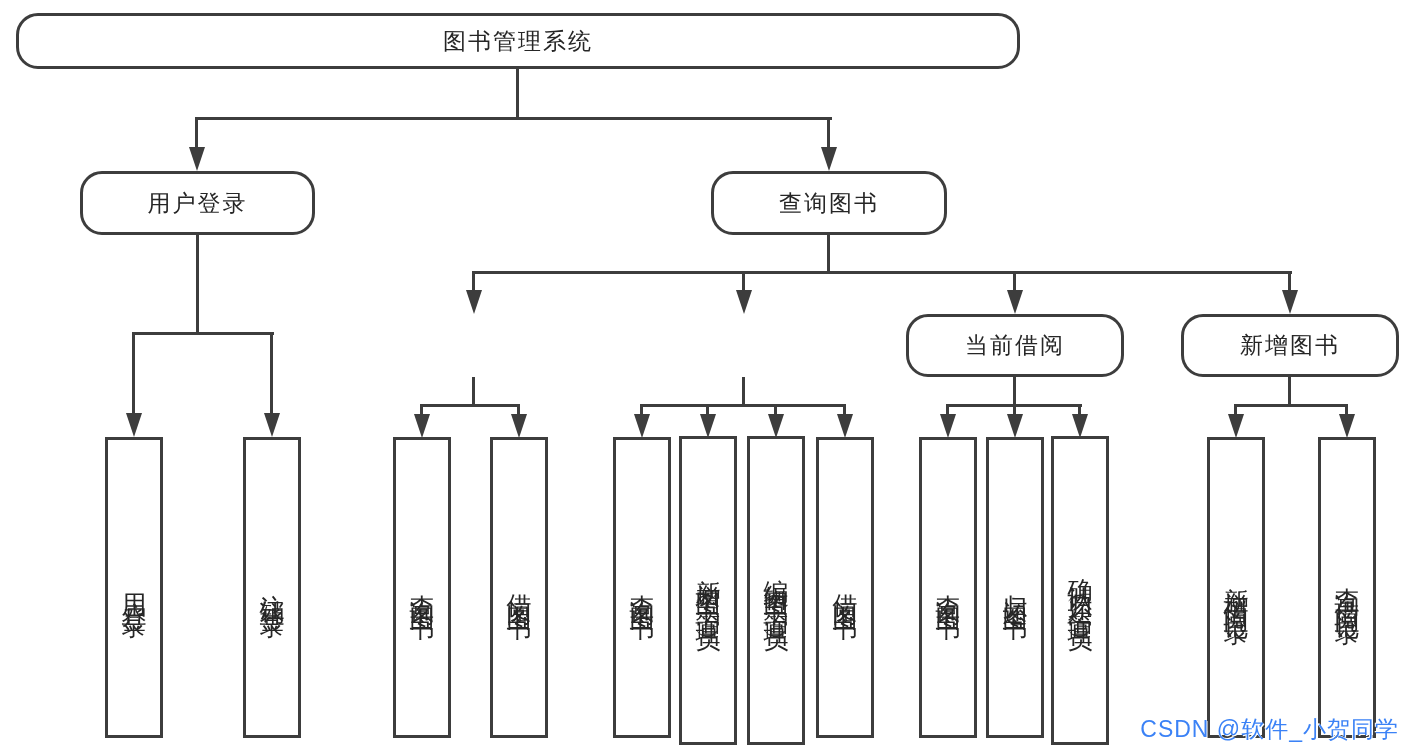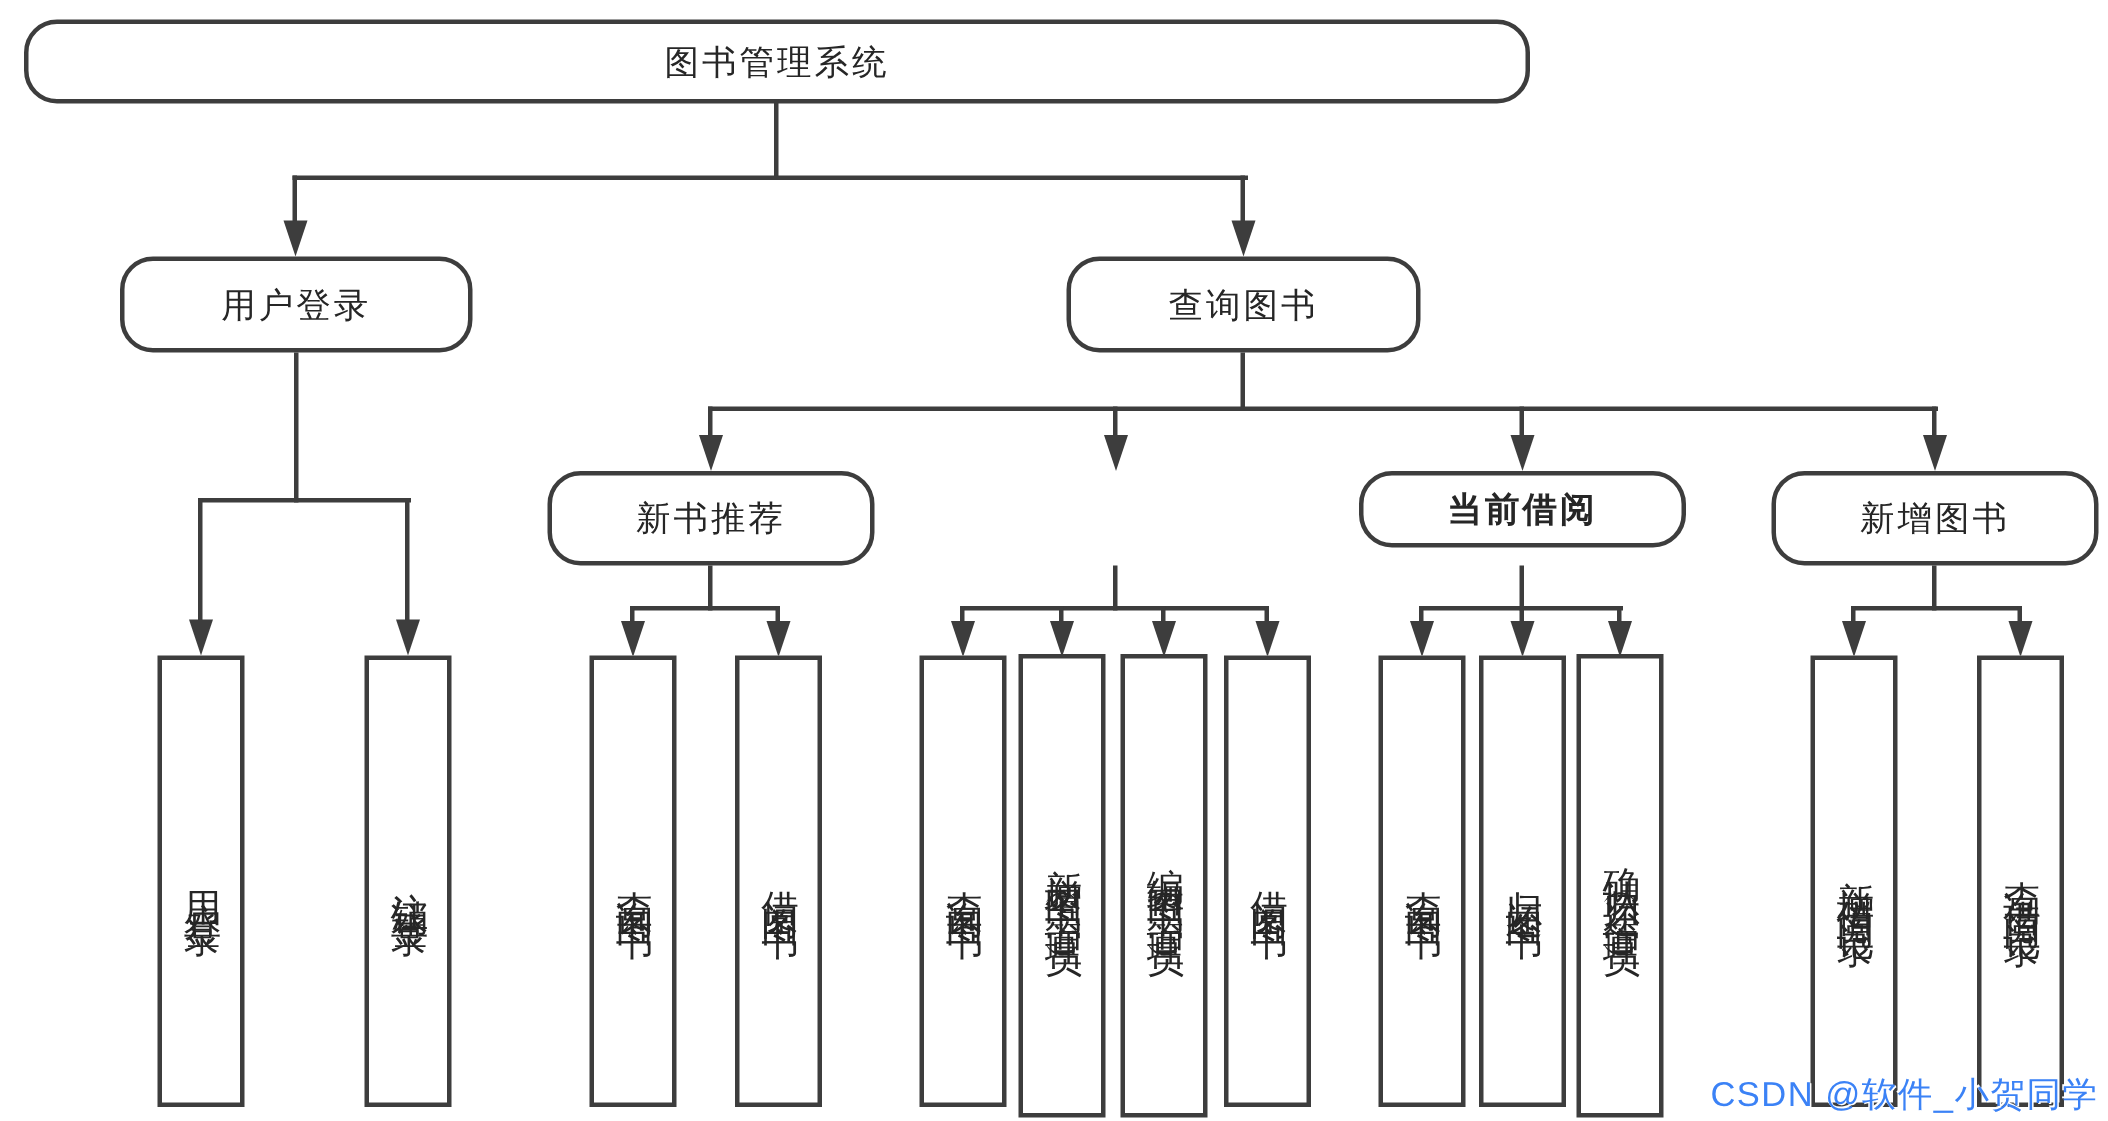--- a/index.html
+++ b/index.html
@@ -57,22 +57,21 @@
   <div class="line" style="left:472px;top:271px;width:820px;height:3px;"></div>
   <div class="line" style="left:472px;top:271px;width:3px;height:22px;"></div>
   <div class="arrow" style="left:466px;top:290px;"></div>
   <div class="line" style="left:742px;top:271px;width:3px;height:22px;"></div>
   <div class="arrow" style="left:736px;top:290px;"></div>
   <div class="line" style="left:1013px;top:271px;width:3px;height:22px;"></div>
   <div class="arrow" style="left:1007px;top:290px;"></div>
   <div class="line" style="left:1288px;top:271px;width:3px;height:22px;"></div>
   <div class="arrow" style="left:1282px;top:290px;"></div>
 
-  <div class="box h-node" style="left:365px;top:314px;width:218px;height:63px;">新书推荐</div>
-  <div class="box h-node" style="left:906px;top:314px;width:218px;height:51px;font-weight:bold;">当前借阅</div>
+  <div class="box h-node" style="left:906px;top:314px;width:218px;height:63px;">当前借阅</div>
   <div class="box h-node" style="left:1181px;top:314px;width:218px;height:63px;">新增图书</div>
 
   <div class="line" style="left:472px;top:377px;width:3px;height:30px;"></div>
   <div class="line" style="left:420px;top:404px;width:100px;height:3px;"></div>
   <div class="line" style="left:420px;top:404px;width:3px;height:13px;"></div>
   <div class="arrow" style="left:414px;top:414px;"></div>
   <div class="line" style="left:517px;top:404px;width:3px;height:13px;"></div>
   <div class="arrow" style="left:511px;top:414px;"></div>
 
   <div class="line" style="left:742px;top:377px;width:3px;height:30px;"></div>

